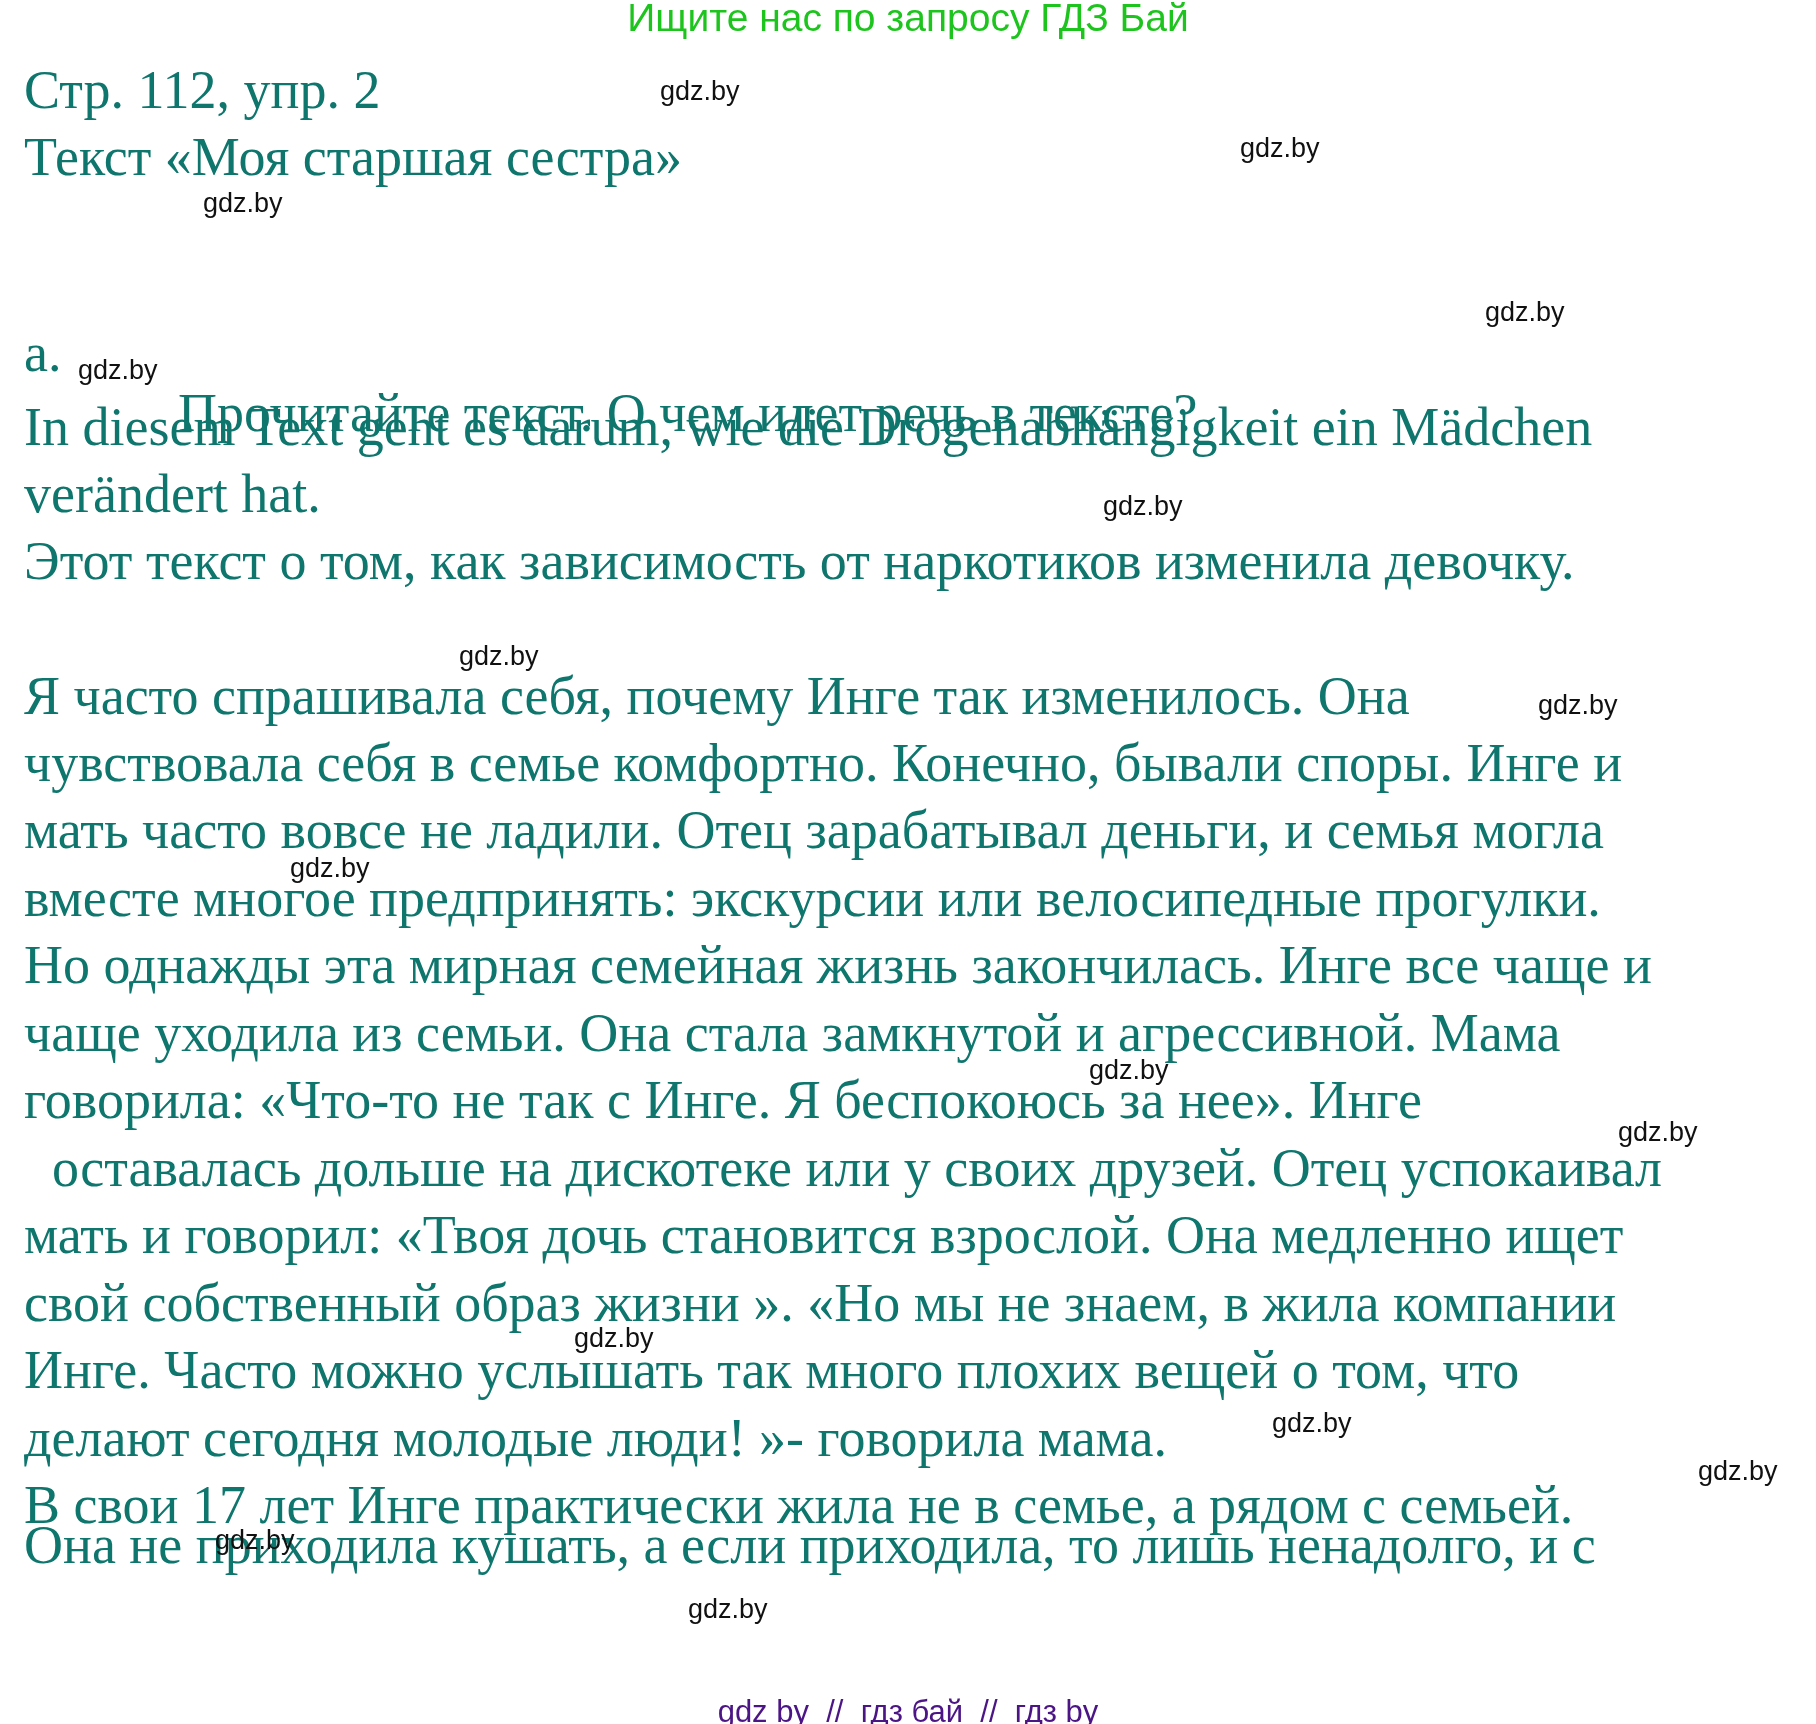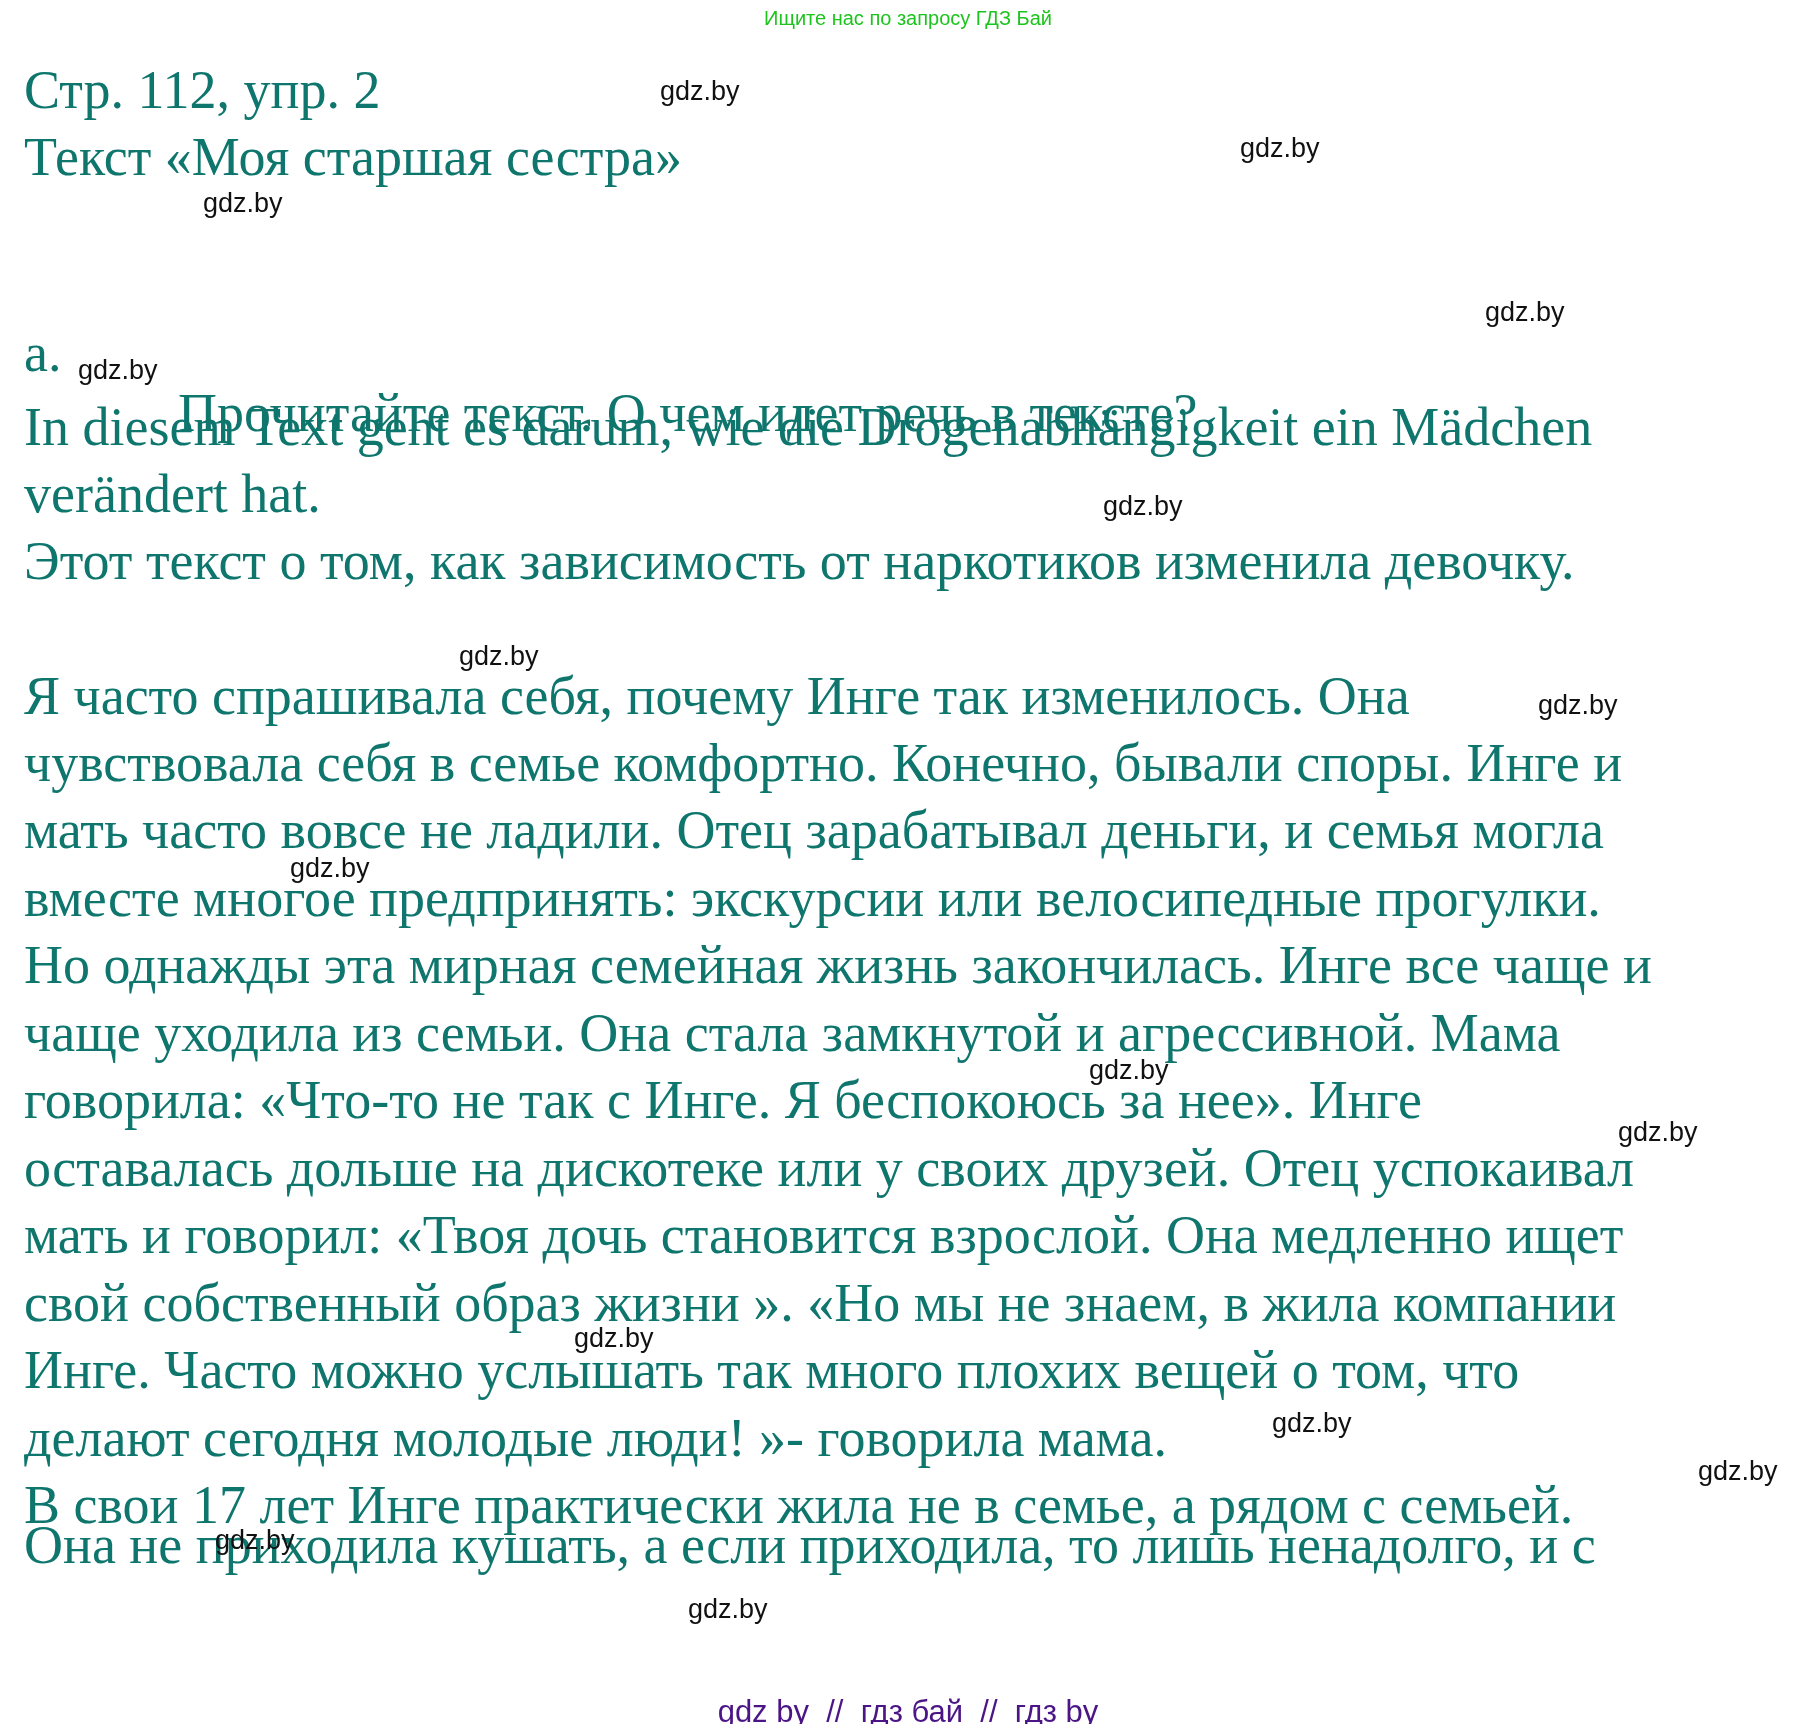--- a/index.html
+++ b/index.html
@@ -1,20 +1,20 @@
 <!DOCTYPE html>
 <html><head>
 <meta charset="utf-8">
 <style>
   html, body { margin: 0; padding: 0; background: #ffffff; }
   body { width: 1816px; height: 1724px; position: relative; overflow: hidden; }
   .page { position: absolute; left: 0; top: 0; width: 1816px; height: 1724px; }
   .banner {
     position: absolute; left: 0; width: 1816px; top: 0; text-align: center;
-    font-family: "Liberation Sans", sans-serif; font-size: 20px; line-height: 36px;
+    font-family: "Liberation Sans", sans-serif; font-size: 39px; line-height: 36px;
     color: #1ec41e;
   }
   .footer {
     position: absolute; left: 0; width: 1816px; top: 1694px; text-align: center;
     font-family: "Liberation Sans", sans-serif; font-size: 31px; line-height: 36px;
     color: #4b1585; white-space: pre;
   }
   .line {
     position: absolute; left: 24px;
     font-family: "Liberation Serif", serif; font-size: 54px; line-height: 60px;
@@ -47,21 +47,21 @@
   <div class="line" style="top:464px;">verändert hat.</div>
   <div class="line" style="top:531px;">Этот текст о том, как зависимость от наркотиков изменила девочку.</div>
 
   <div class="line" style="top:666px;">Я часто спрашивала себя, почему Инге так изменилось. Она</div>
   <div class="line" style="top:733px;">чувствовала себя в семье комфортно. Конечно, бывали споры. Инге и</div>
   <div class="line" style="top:800px;">мать часто вовсе не ладили. Отец зарабатывал деньги, и семья могла</div>
   <div class="line" style="top:868px;">вместе многое предпринять: экскурсии или велосипедные прогулки.</div>
   <div class="line" style="top:935px;">Но однажды эта мирная семейная жизнь закончилась. Инге все чаще и</div>
   <div class="line" style="top:1003px;">чаще уходила из семьи. Она стала замкнутой и агрессивной. Мама</div>
   <div class="line" style="top:1070px;">говорила: «Что-то не так с Инге. Я беспокоюсь за нее». Инге</div>
-  <div class="line" style="top:1138px;">оставалась дольше на дискотеке или у своих друзей. Отец успокаивал</div>
+  <div class="line" style="top:1138px;margin-left:28px;">оставалась дольше на дискотеке или у своих друзей. Отец успокаивал</div>
   <div class="line" style="top:1205px;">мать и говорил: «Твоя дочь становится взрослой. Она медленно ищет</div>
   <div class="line" style="top:1273px;">свой собственный образ жизни ». «Но мы не знаем, в жила компании</div>
   <div class="line" style="top:1340px;">Инге. Часто можно услышать так много плохих вещей о том, что</div>
   <div class="line" style="top:1408px;">делают сегодня молодые люди! »- говорила мама.</div>
   <div class="line" style="top:1475px;">В свои 17 лет Инге практически жила не в семье, а рядом с семьей.</div>
   <div class="line" style="top:1515px;">Она не приходила кушать, а если приходила, то лишь ненадолго, и с</div>
 
   <div class="wm" style="left:660px;  top:76px;">gdz.by</div>
   <div class="wm" style="left:1240px; top:133px;">gdz.by</div>
   <div class="wm" style="left:203px;  top:188px;">gdz.by</div>

